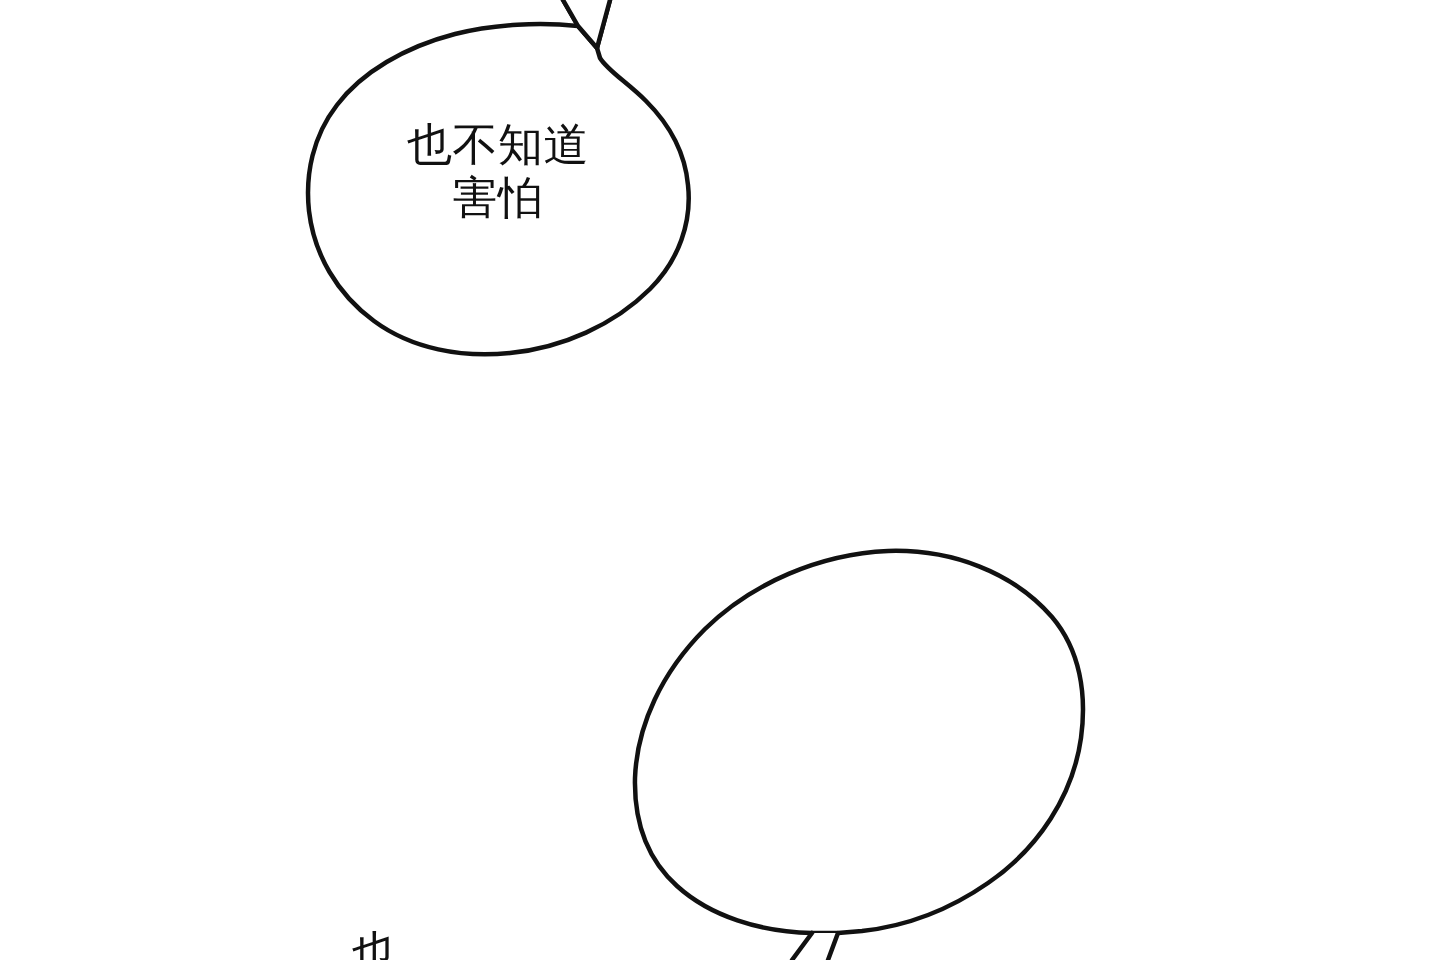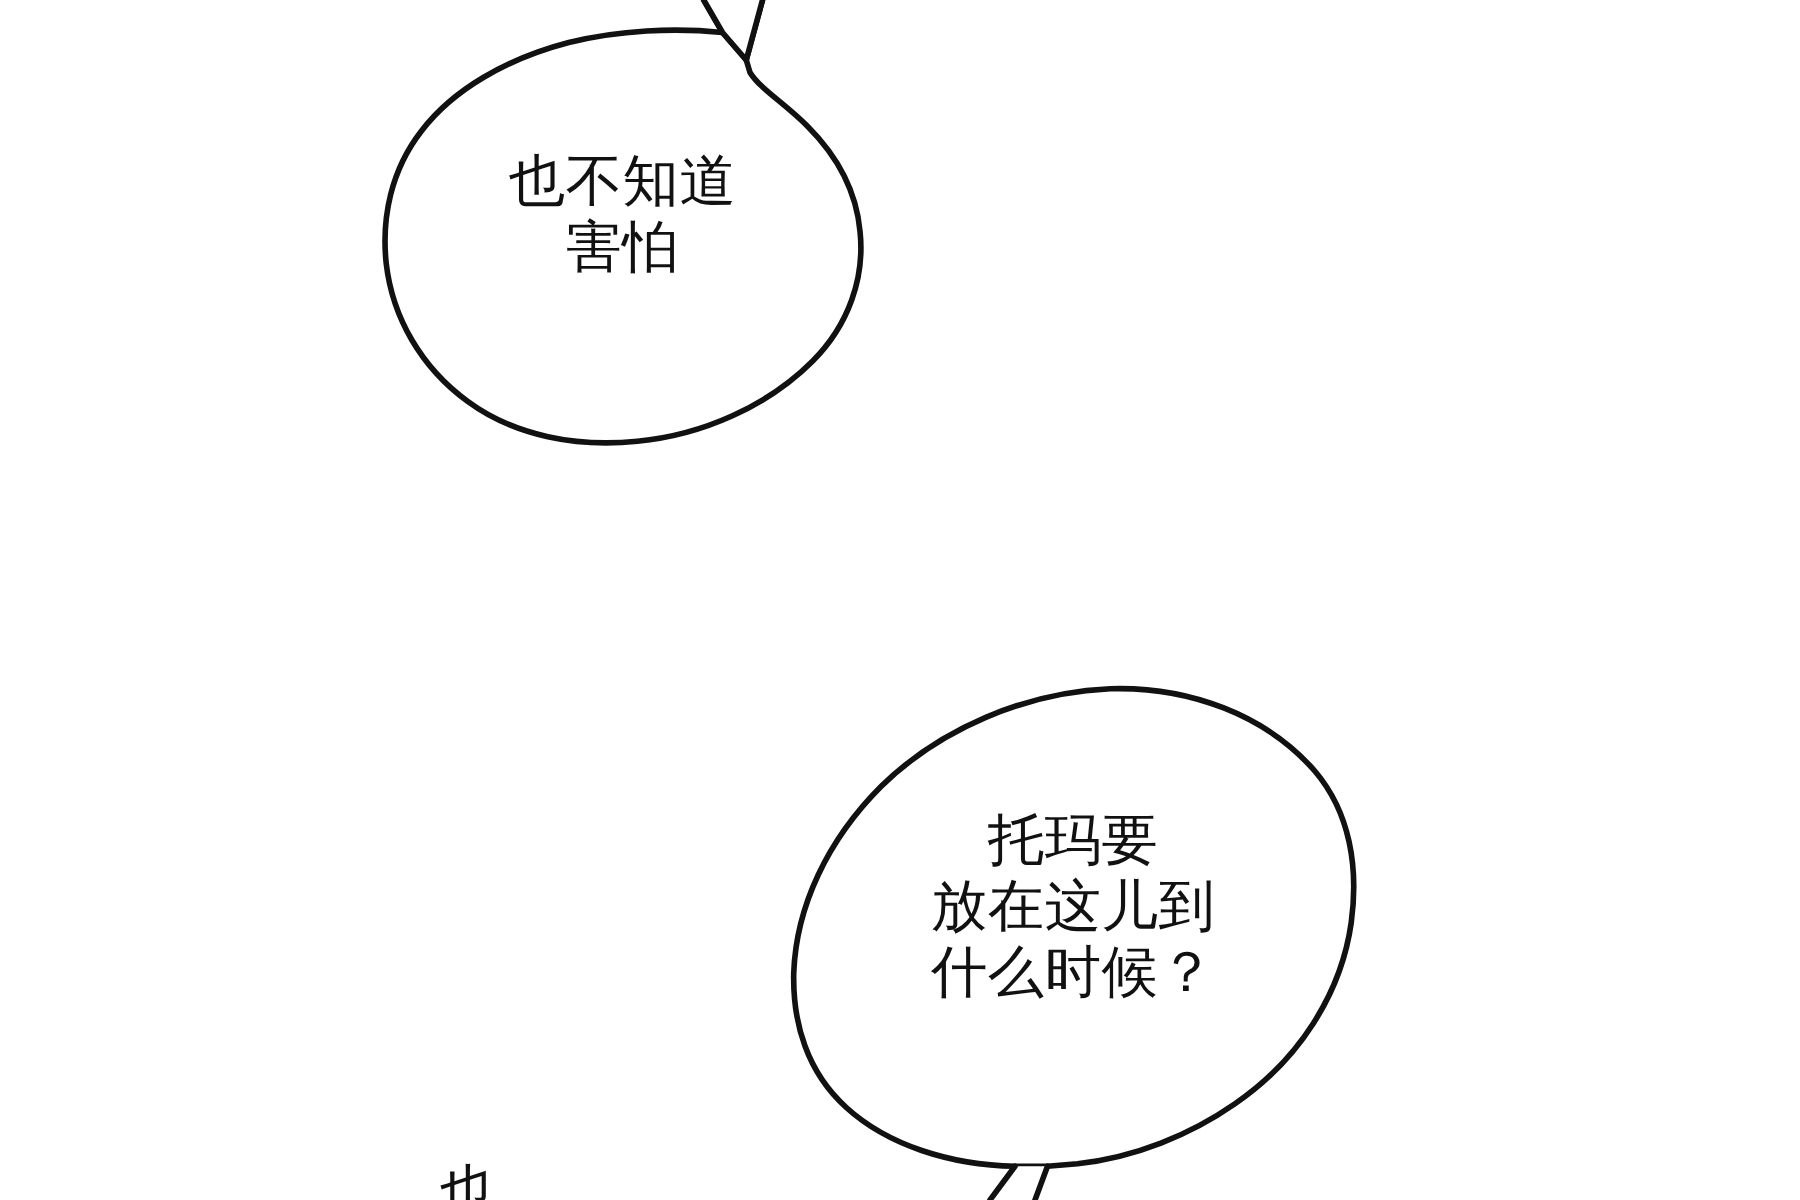--- a/index.html
+++ b/index.html
@@ -106,21 +106,18 @@
                L 838 933
                L 812 933 Z" fill="#ffffff" stroke="#111111" stroke-width="4.5" stroke-linejoin="round" stroke-linecap="round"></path>
       <path d="M 812 933 L 792 960 L 828 960 L 838 933 Z" fill="#ffffff" stroke="none"></path>
       <path d="M 792 960 L 812 933 M 838 933 L 828 960" fill="none" stroke="#111111" stroke-width="4.5" stroke-linejoin="round" stroke-linecap="round"></path>
     </g>
   </svg>
 
   <div class="bubble-text" id="bubble-1-text">也不知道
 害怕</div>
 
-  <div class="bubble-text" id="bubble-2-text">托玛要
-放在这儿到
-什么时候？</div>
 
   <div id="partial-char">
     <span>也</span>
   </div>
 
 </div>
 
 </body></html>

